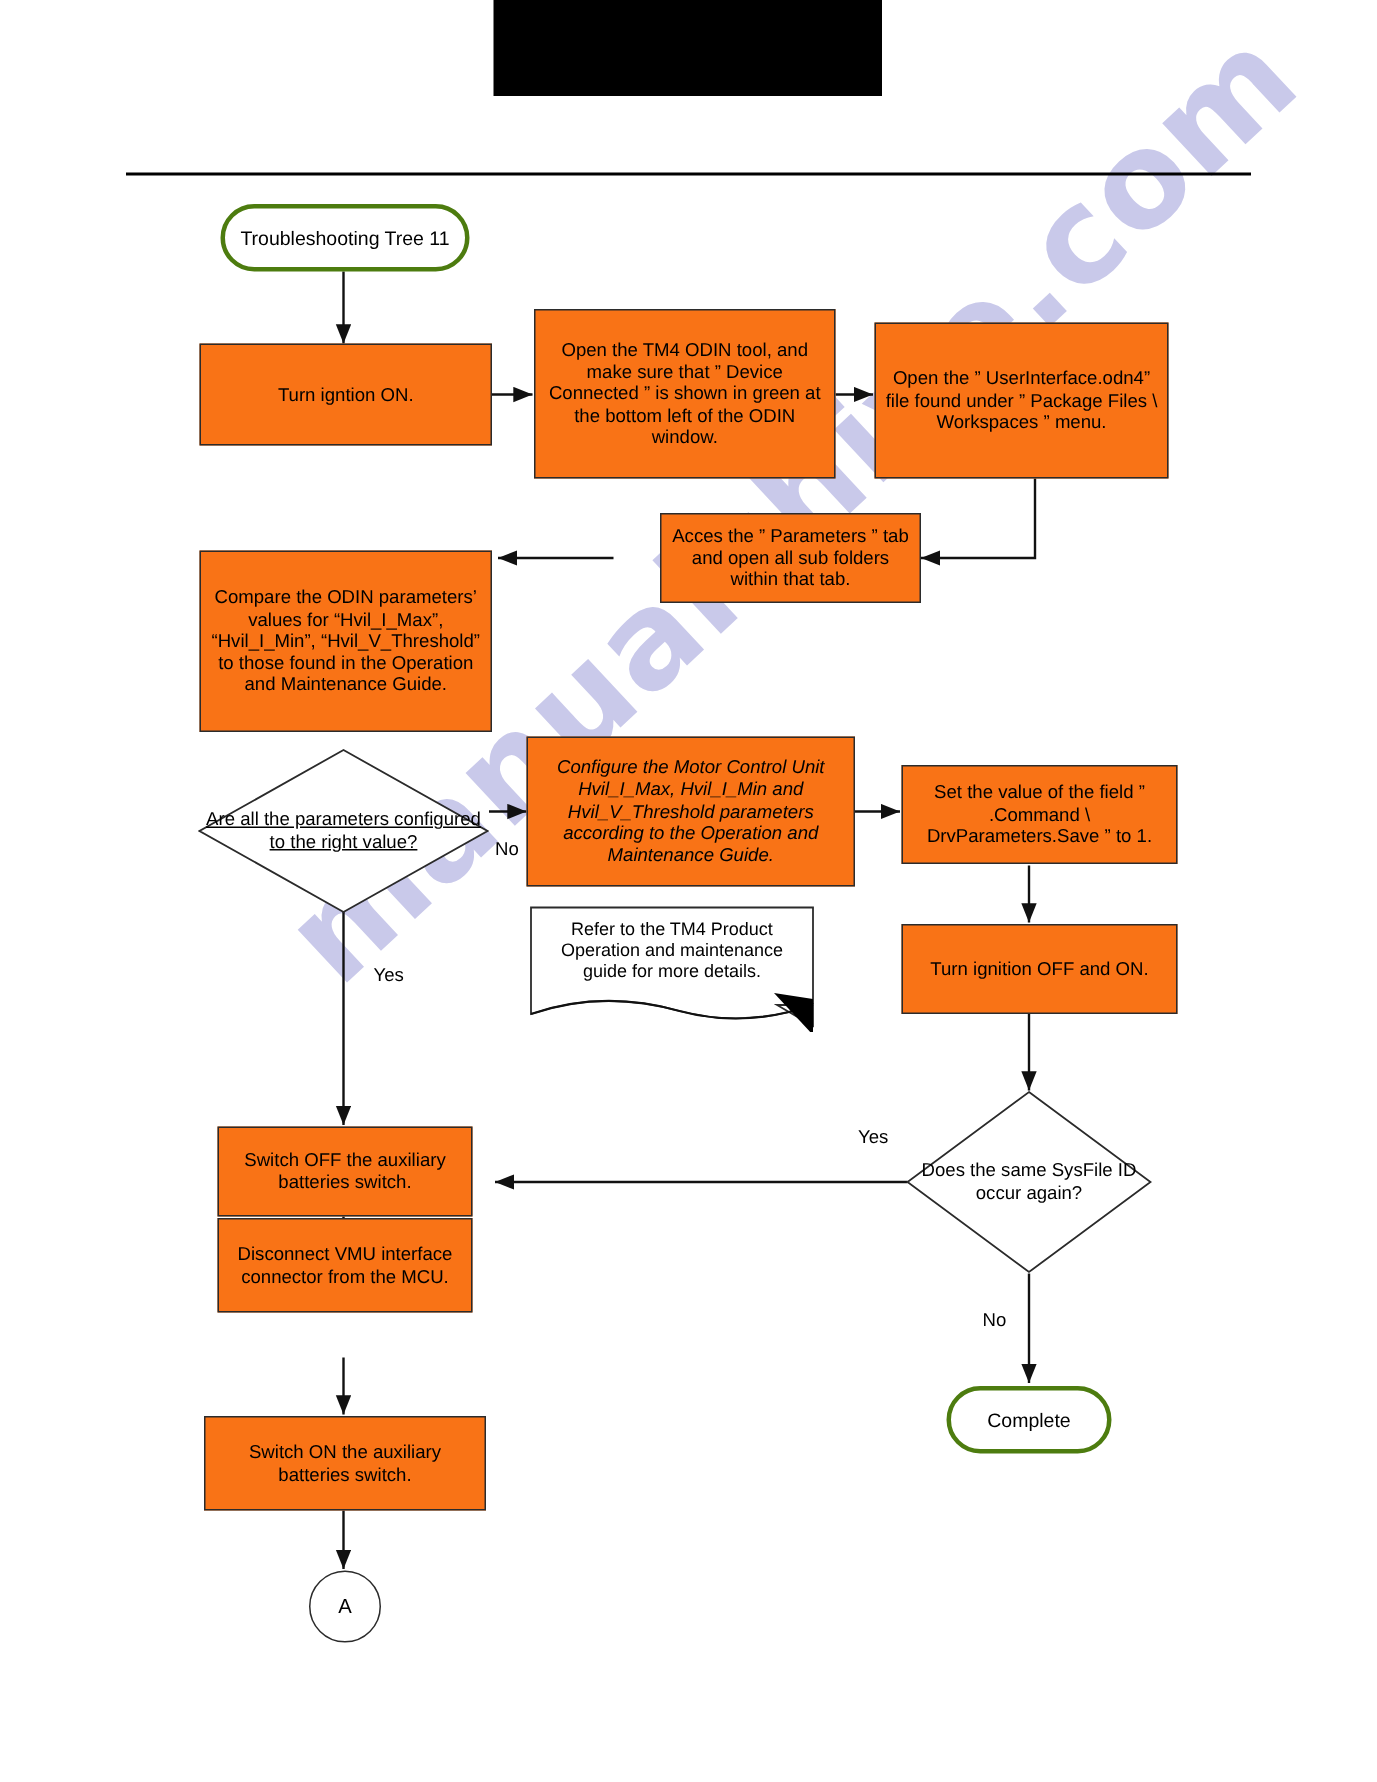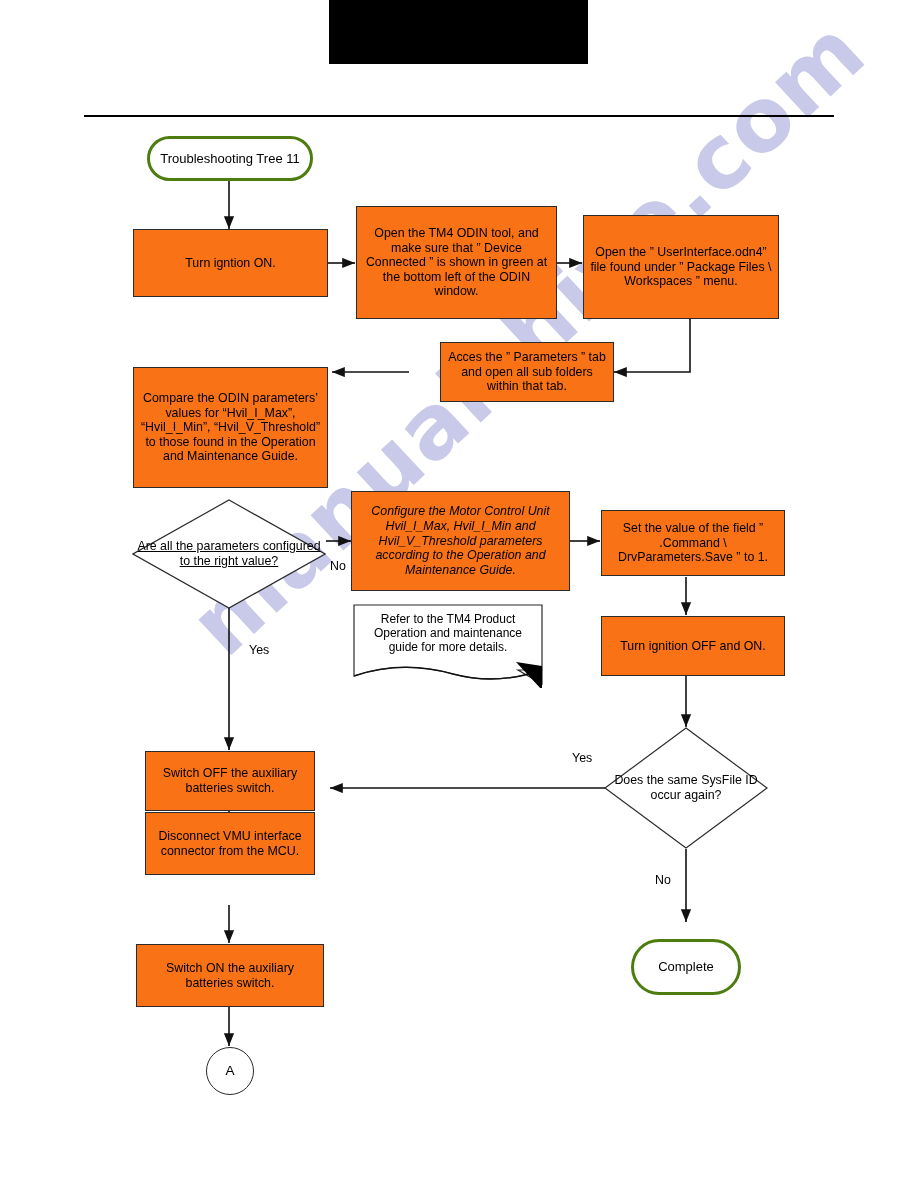--- a/index.html
+++ b/index.html
@@ -261,21 +261,21 @@
     </div>
 
     <div class="node box" style="left:136px; top:944px; width:188px; height:63px;">
       <span class="node-text">Switch ON the auxiliary batteries switch.</span>
     </div>
 
     <div class="node connector-circle" style="left:206px; top:1047px; width:48px; height:48px;">
       <span class="node-text">A</span>
     </div>
 
-    <div class="node terminator" style="left:631px; top:924px; width:110px; height:56px;margin-top:15px;">
+    <div class="node terminator" style="left:631px; top:924px; width:110px; height:45px;">
       <span class="node-text">Complete</span>
     </div>
 
     <div class="edge-label" style="left:330px; top:559px;">No</div>
 
     <div class="edge-label" style="left:249px; top:643px;">Yes</div>
 
     <div class="edge-label" style="left:572px; top:751px;">Yes</div>
 
     <div class="edge-label" style="left:655px; top:873px;">No</div>

